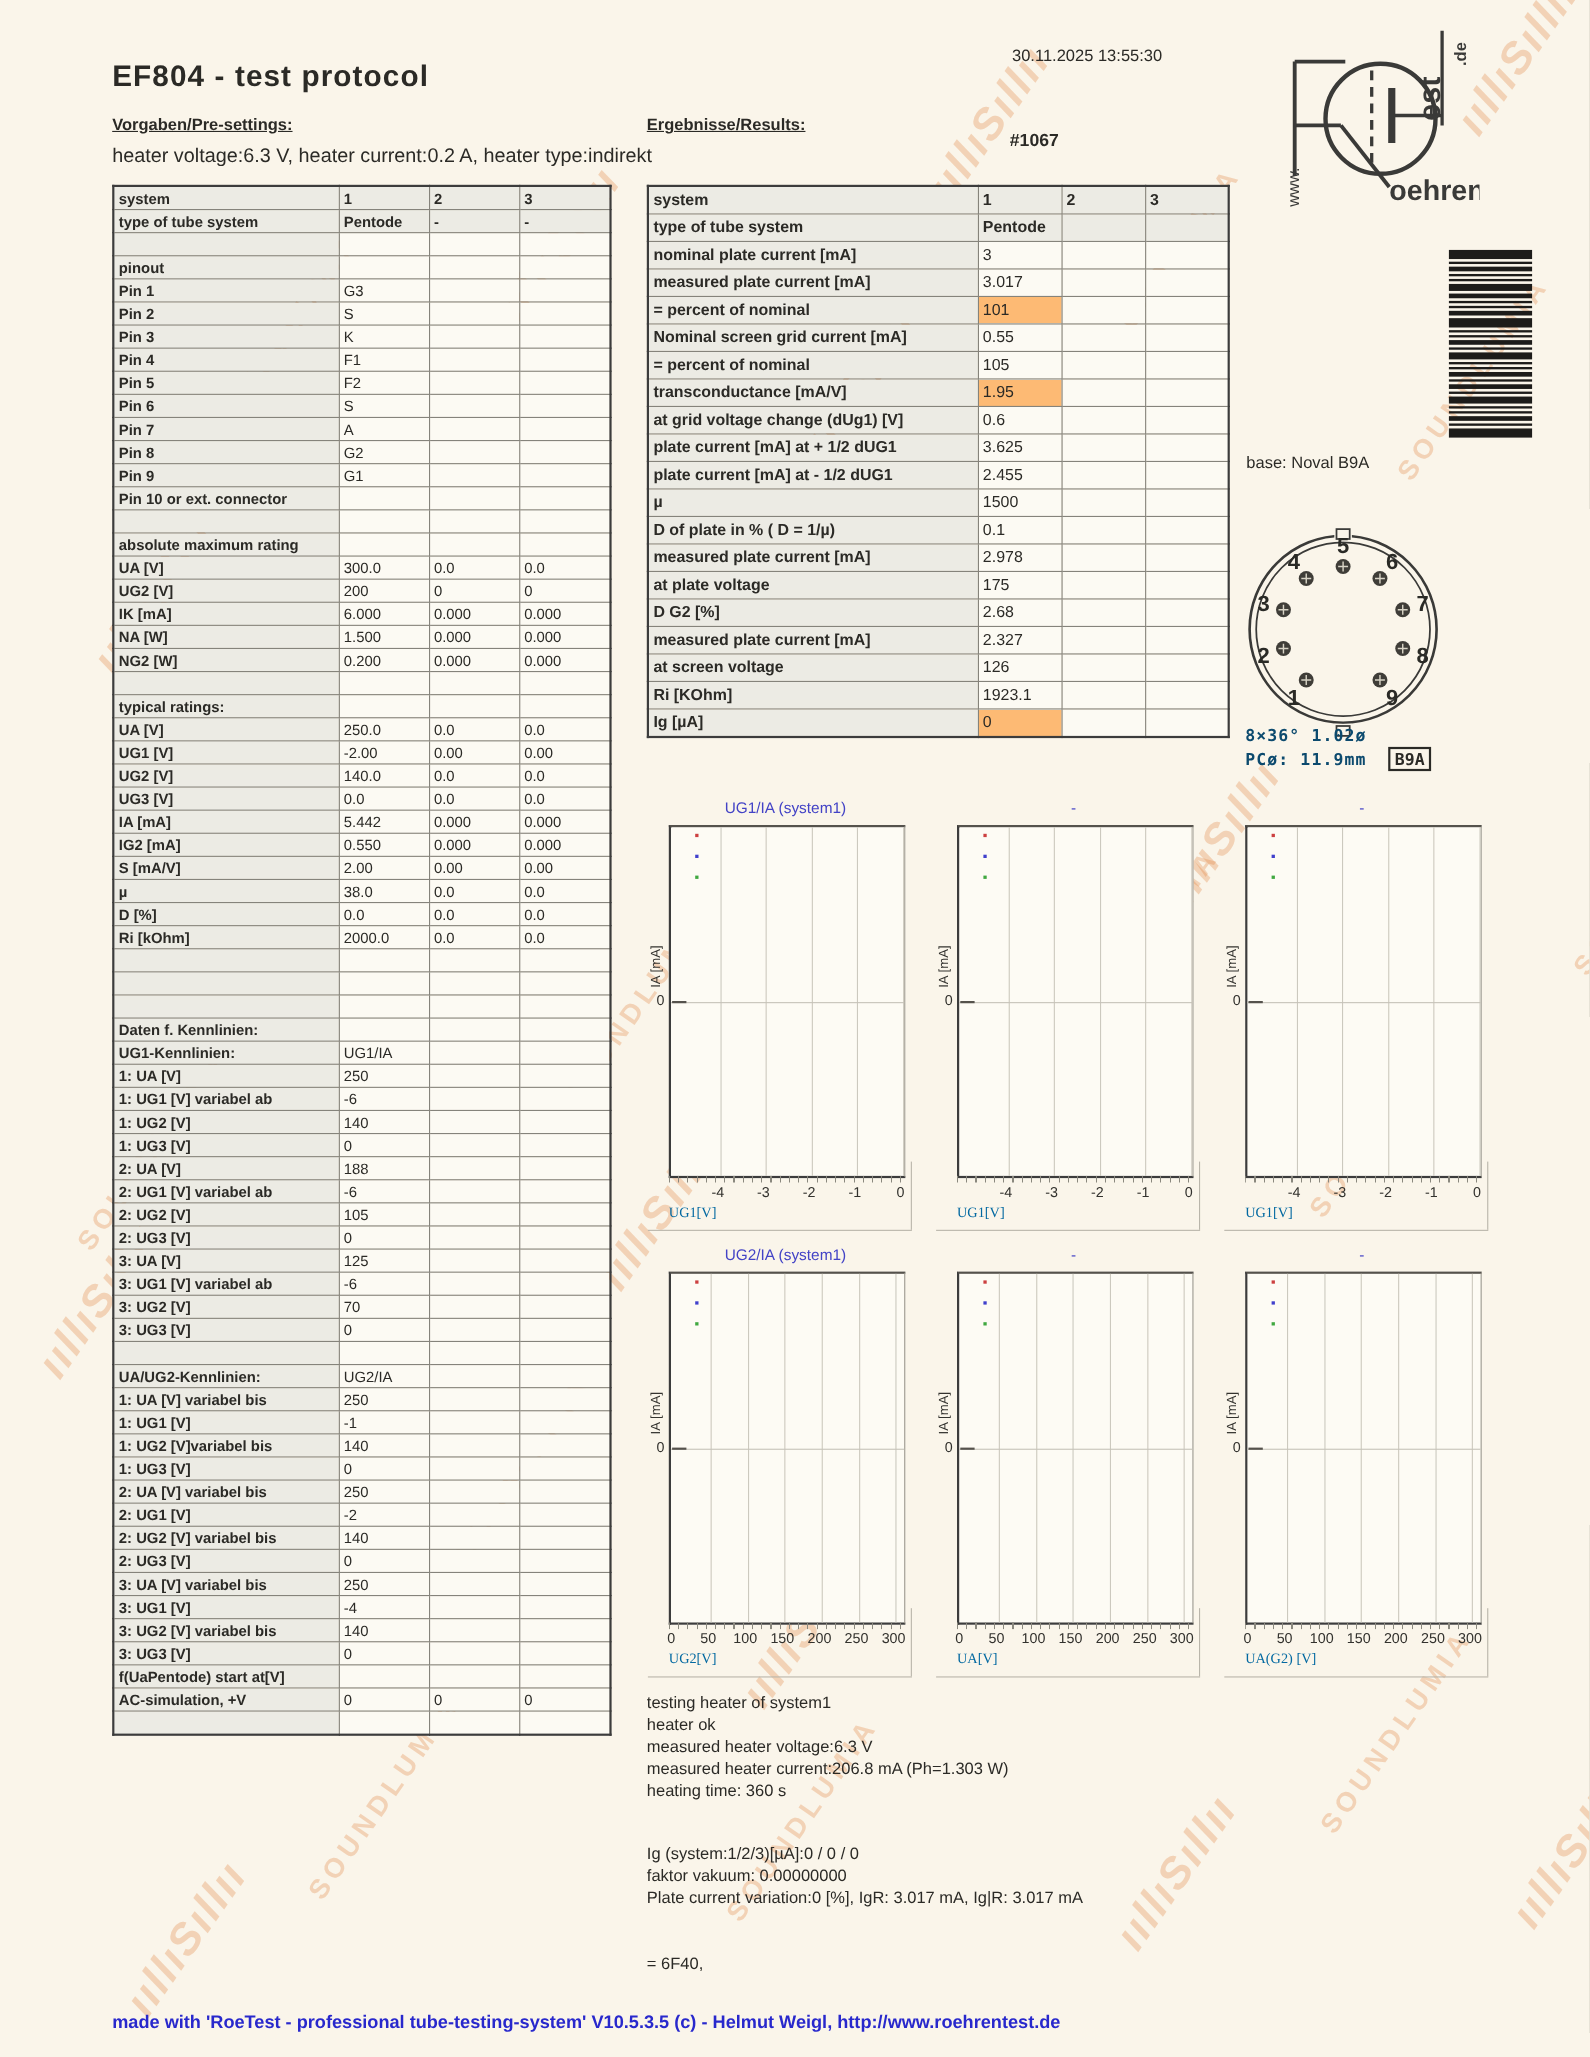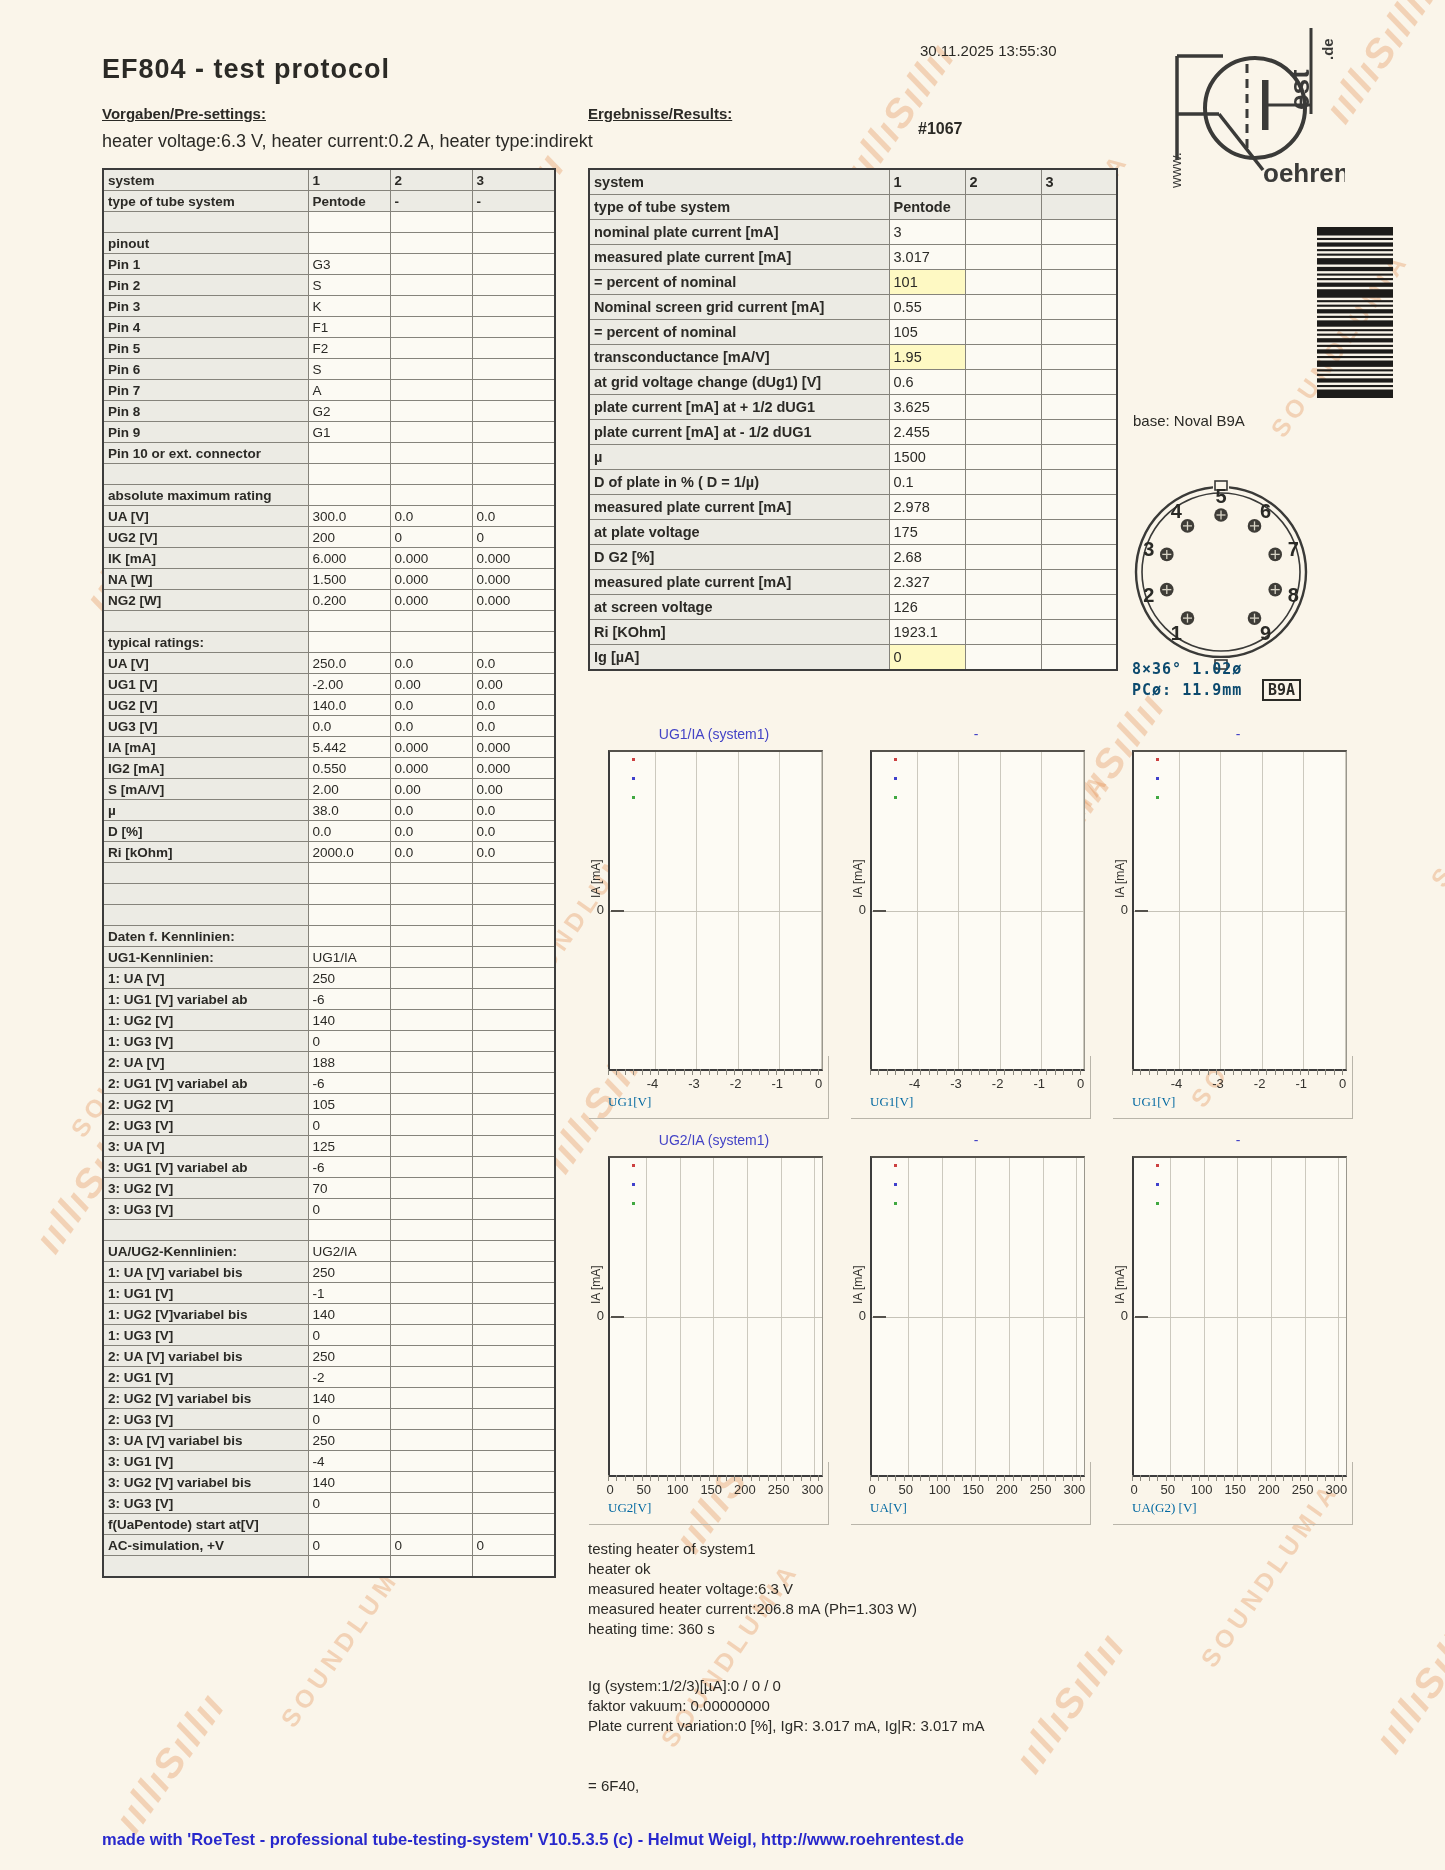--- a/index.html
+++ b/index.html
@@ -15,21 +15,21 @@
   .dt{left:920px;top:42px;font-size:15px;}
   .hd{font-size:15px;font-weight:bold;text-decoration:underline;}
   .heater{left:102px;top:131px;font-size:18px;}
   .serial{left:918px;top:120px;font-size:16px;font-weight:bold;}
   
   table{border-collapse:collapse;table-layout:fixed;position:absolute;border:2px solid #3c3c3c;}
   td{border:1px solid #85837b;padding:0 4px;overflow:hidden;white-space:nowrap;}
   td.l{background:#ecebe4;font-weight:bold;}
   td.v{background:#fcfaf3;}
   tr.vb td.v{font-weight:bold;background:#ecebe4;}
-  td.v.green{background:#fef9c3;}
+  td.v.green{background:#fdba74;}
   .ptbl{left:102px;top:168px;width:452px;font-size:13.5px;}
   .ptbl td{height:20px;}
   .rtbl{left:588px;top:168px;width:528px;font-size:14.5px;}
   .rtbl td{height:24px;}
   
   .chart-panel{position:absolute;width:246px;height:393px;}
   .c-title{position:absolute;left:25px;top:0;width:212px;text-align:center;color:#4343c6;font-size:14px;}
   .c-plot{position:absolute;left:25px;top:24px;width:212px;height:317px;background:#fdfbf4;
           border:1px solid #9a978d;border-left:2px solid #3c3c3c;border-bottom:2px solid #3c3c3c;border-top:2px solid #55524c;}
   .vg{position:absolute;top:0;bottom:0;width:1px;background:#ccc9be;}

